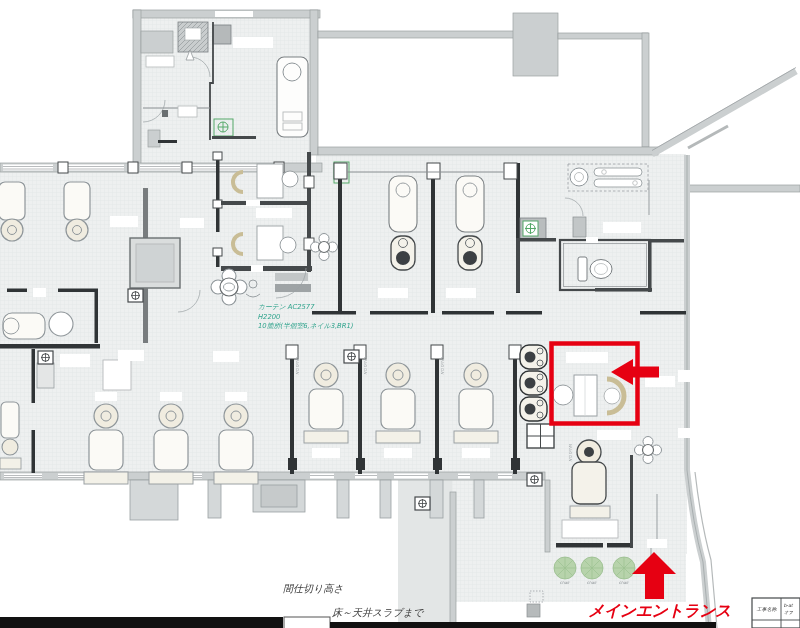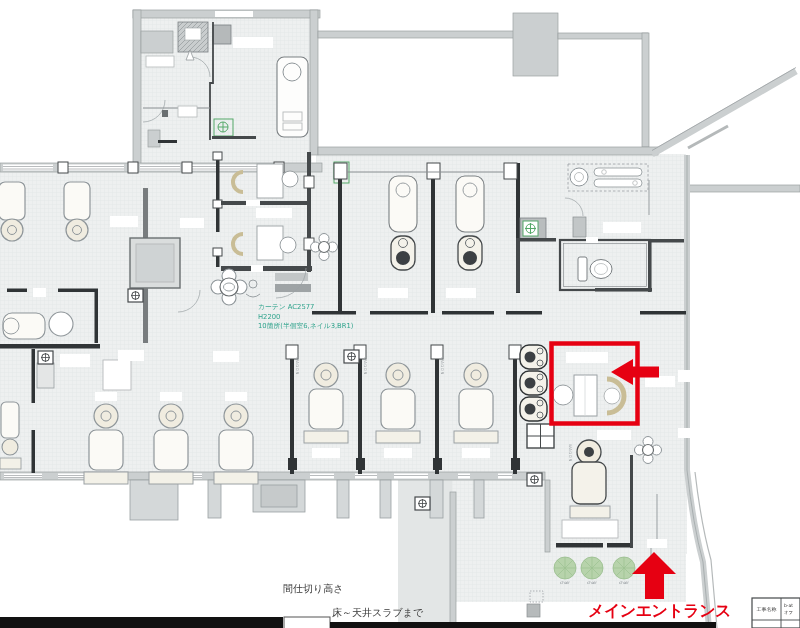--- a/index.html
+++ b/index.html
@@ -1,17 +1,17 @@
 <!DOCTYPE html>
 <html><head>
 <meta charset="utf-8">
 <style>
   html,body{margin:0;padding:0;background:#ffffff;}
   .stage{position:relative;width:800px;height:628px;overflow:hidden;background:#fff;
-         font-family:"DejaVu Sans","Liberation Sans",sans-serif;}
+         font-family:"DejaVu Sans","Liberation Sans",sans-serif;font-style:italic;}
   svg{display:block}
   text{font-family:"DejaVu Sans","Liberation Sans",sans-serif;}
   .note-teal{fill:#2FA38C;font-size:6.8px;}
   .note-dark{fill:#3a3a3a;font-size:10px;}
   .red-label{fill:#E60012;font-size:16px;font-weight:bold;letter-spacing:-0.5px;}
   .tiny-gray{fill:#8a9094;font-size:4px;}
   .wagon{fill:#9aa0a3;font-size:3.8px;letter-spacing:0.6px;}
   .tb-label{fill:#333;font-size:5px;}
   .tb-val{fill:#333;font-size:4.5px;}
 </style>

